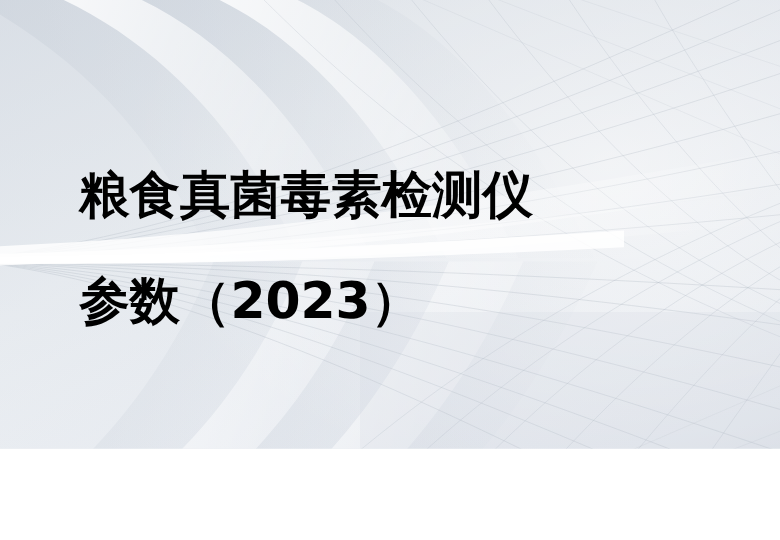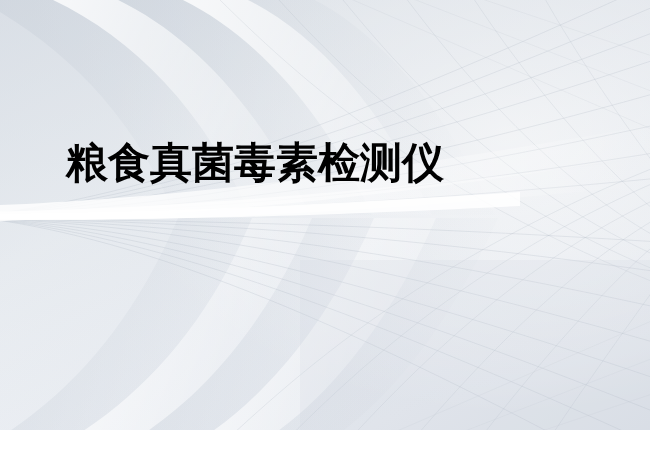--- a/index.html
+++ b/index.html
@@ -7,21 +7,21 @@
     padding: 0;
     background: #ffffff;
   }
   body {
     font-family: "Liberation Sans", "DejaVu Sans", sans-serif;
   }
 
   #banner {
     position: relative;
     width: 650px;
-    height: 430px;
+    height: 374px;
     overflow: hidden;
     background: #e6eaef;
   }
 
   #bg-svg {
     position: absolute;
     inset: 0;
     width: 650px;
     height: 450px;
     display: block;
@@ -173,15 +173,16 @@
         <path d="M -20,214 C 100,213 240,210 520,192 L 520,206 C 240,220 100,220 -20,219 Z" fill="#ffffff" opacity="0.85"></path>
       </g>
 
       <rect x="300" y="260" width="350" height="190" fill="#ccd3dc" opacity="0.18"></rect>
       <rect x="0" y="430" width="650" height="20" fill="#ccd3dc" opacity="0.12"></rect>
     </g>
   </svg>
 
   <div id="title-block">
     <div id="title-line-1" class="title-line">粮食真菌毒素检测仪</div>
+    <div id="title-line-2" class="title-line">参数（2023）</div>
   </div>
 
 </div>
 
 </body></html>

